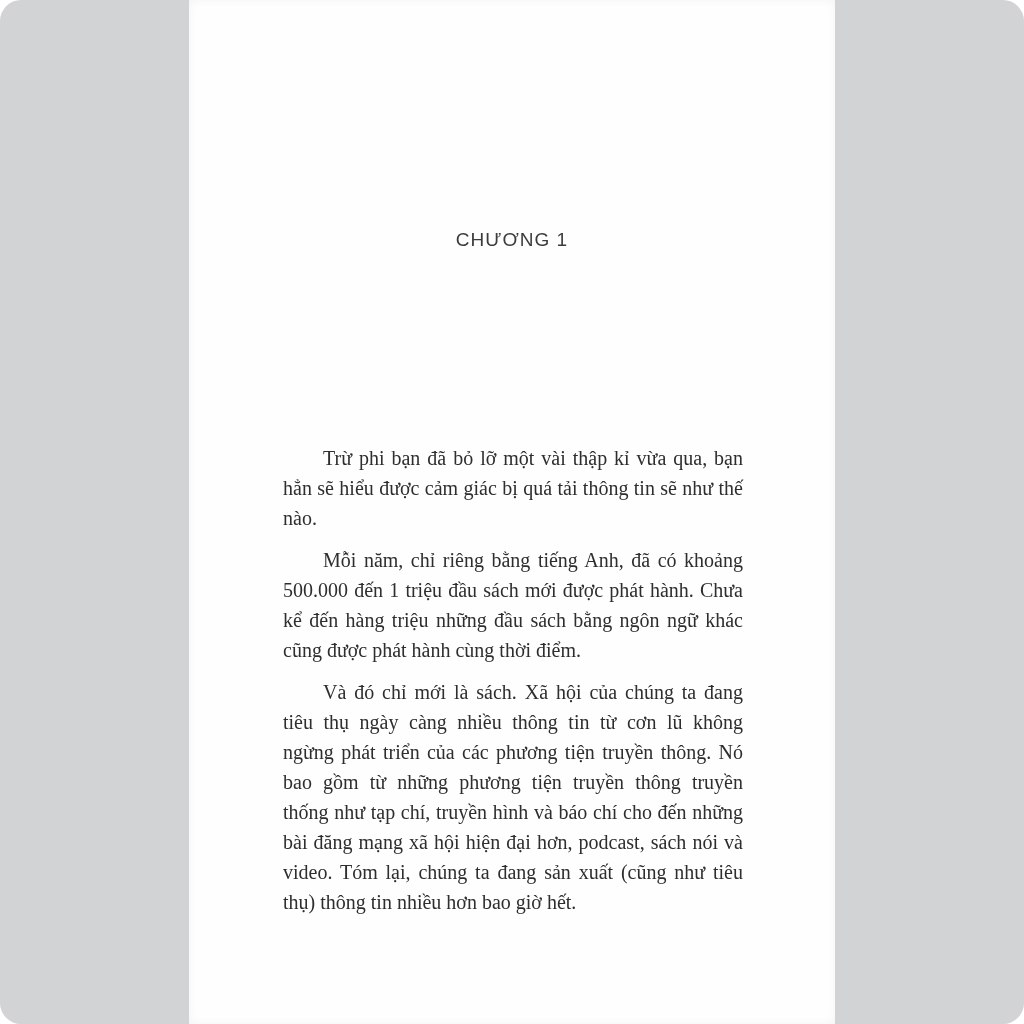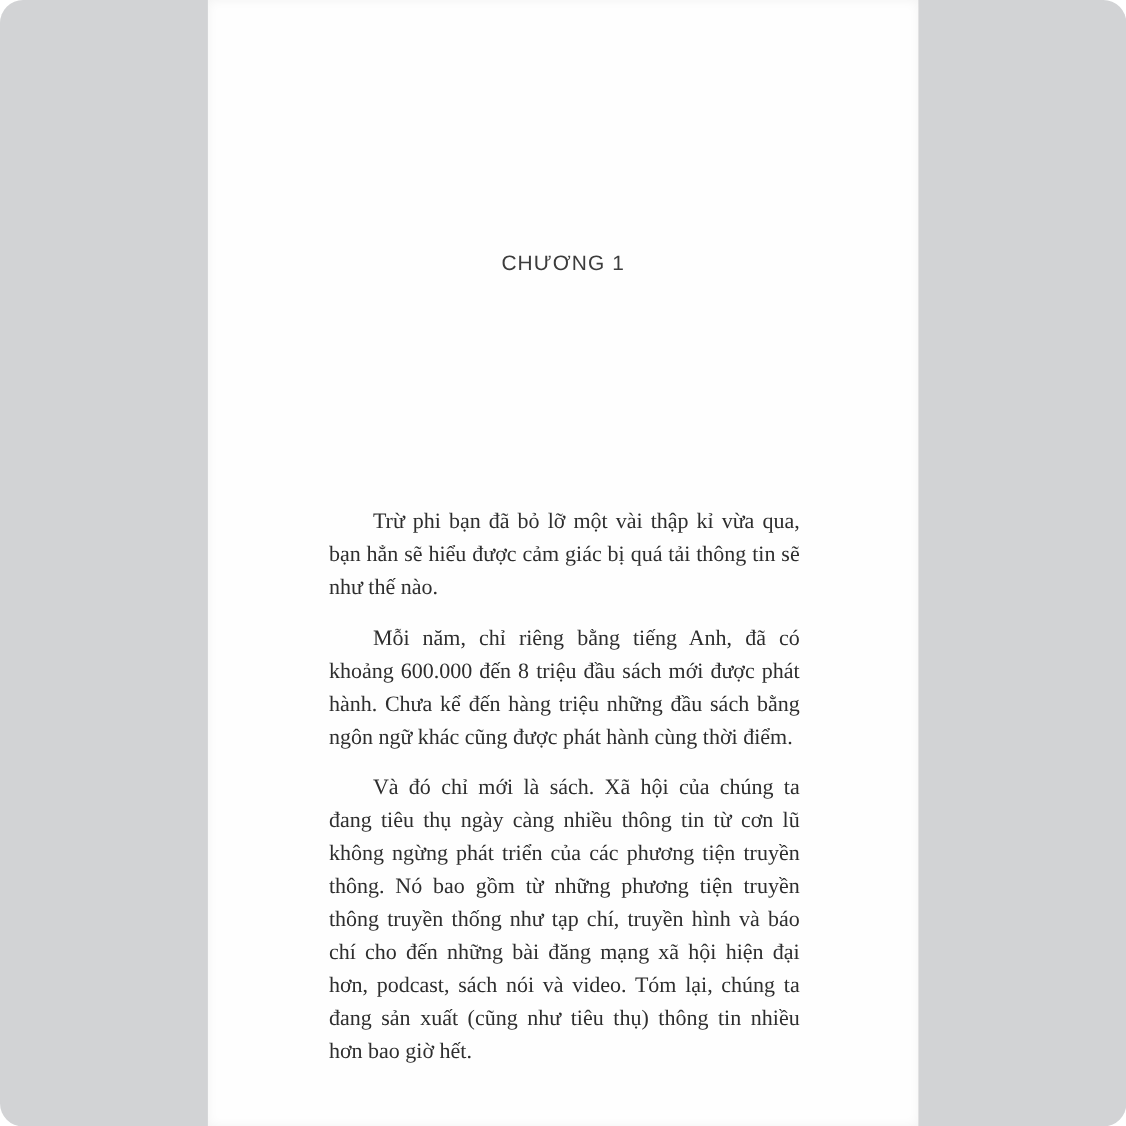--- a/index.html
+++ b/index.html
@@ -53,36 +53,36 @@
     left: 94px;
     top: 443px;
     width: 460px;
     font-family: "Liberation Serif", "DejaVu Serif", serif;
     font-size: 20px;
     line-height: 30px;
     color: #2e2e2e;
     text-align: justify;
   }
   .body-text p {
-    margin: 16px;
+    margin: 0;
     text-indent: 40px;
   }
   .body-text p + p {
     margin-top: 12px;
   }
 </style>
 </head>
 <body>
 
 <div class="stage">
   <div class="page">
 
     <div class="chapter-label">CHƯƠNG 1</div>
 
 
     <div class="body-text">
       <p>Trừ phi bạn đã bỏ lỡ một vài thập kỉ vừa qua, bạn hẳn sẽ hiểu được cảm giác bị quá tải thông tin sẽ như thế nào.</p>
-      <p>Mỗi năm, chỉ riêng bằng tiếng Anh, đã có khoảng 600.000 đến 8 triệu đầu sách mới được phát hành. Chưa kể đến hàng triệu những đầu sách bằng ngôn ngữ khác cũng được phát hành cùng thời điểm.</p>
+      <p>Mỗi năm, chỉ riêng bằng tiếng Anh, đã có khoảng 500.000 đến 1 triệu đầu sách mới được phát hành. Chưa kể đến hàng triệu những đầu sách bằng ngôn ngữ khác cũng được phát hành cùng thời điểm.</p>
       <p>Và đó chỉ mới là sách. Xã hội của chúng ta đang tiêu thụ ngày càng nhiều thông tin từ cơn lũ không ngừng phát triển của các phương tiện truyền thông. Nó bao gồm từ những phương tiện truyền thông truyền thống như tạp chí, truyền hình và báo chí cho đến những bài đăng mạng xã hội hiện đại hơn, podcast, sách nói và video. Tóm lại, chúng ta đang sản xuất (cũng như tiêu thụ) thông tin nhiều hơn bao giờ hết.</p>
     </div>
 
   </div>
 </div>
 
 </body></html>

